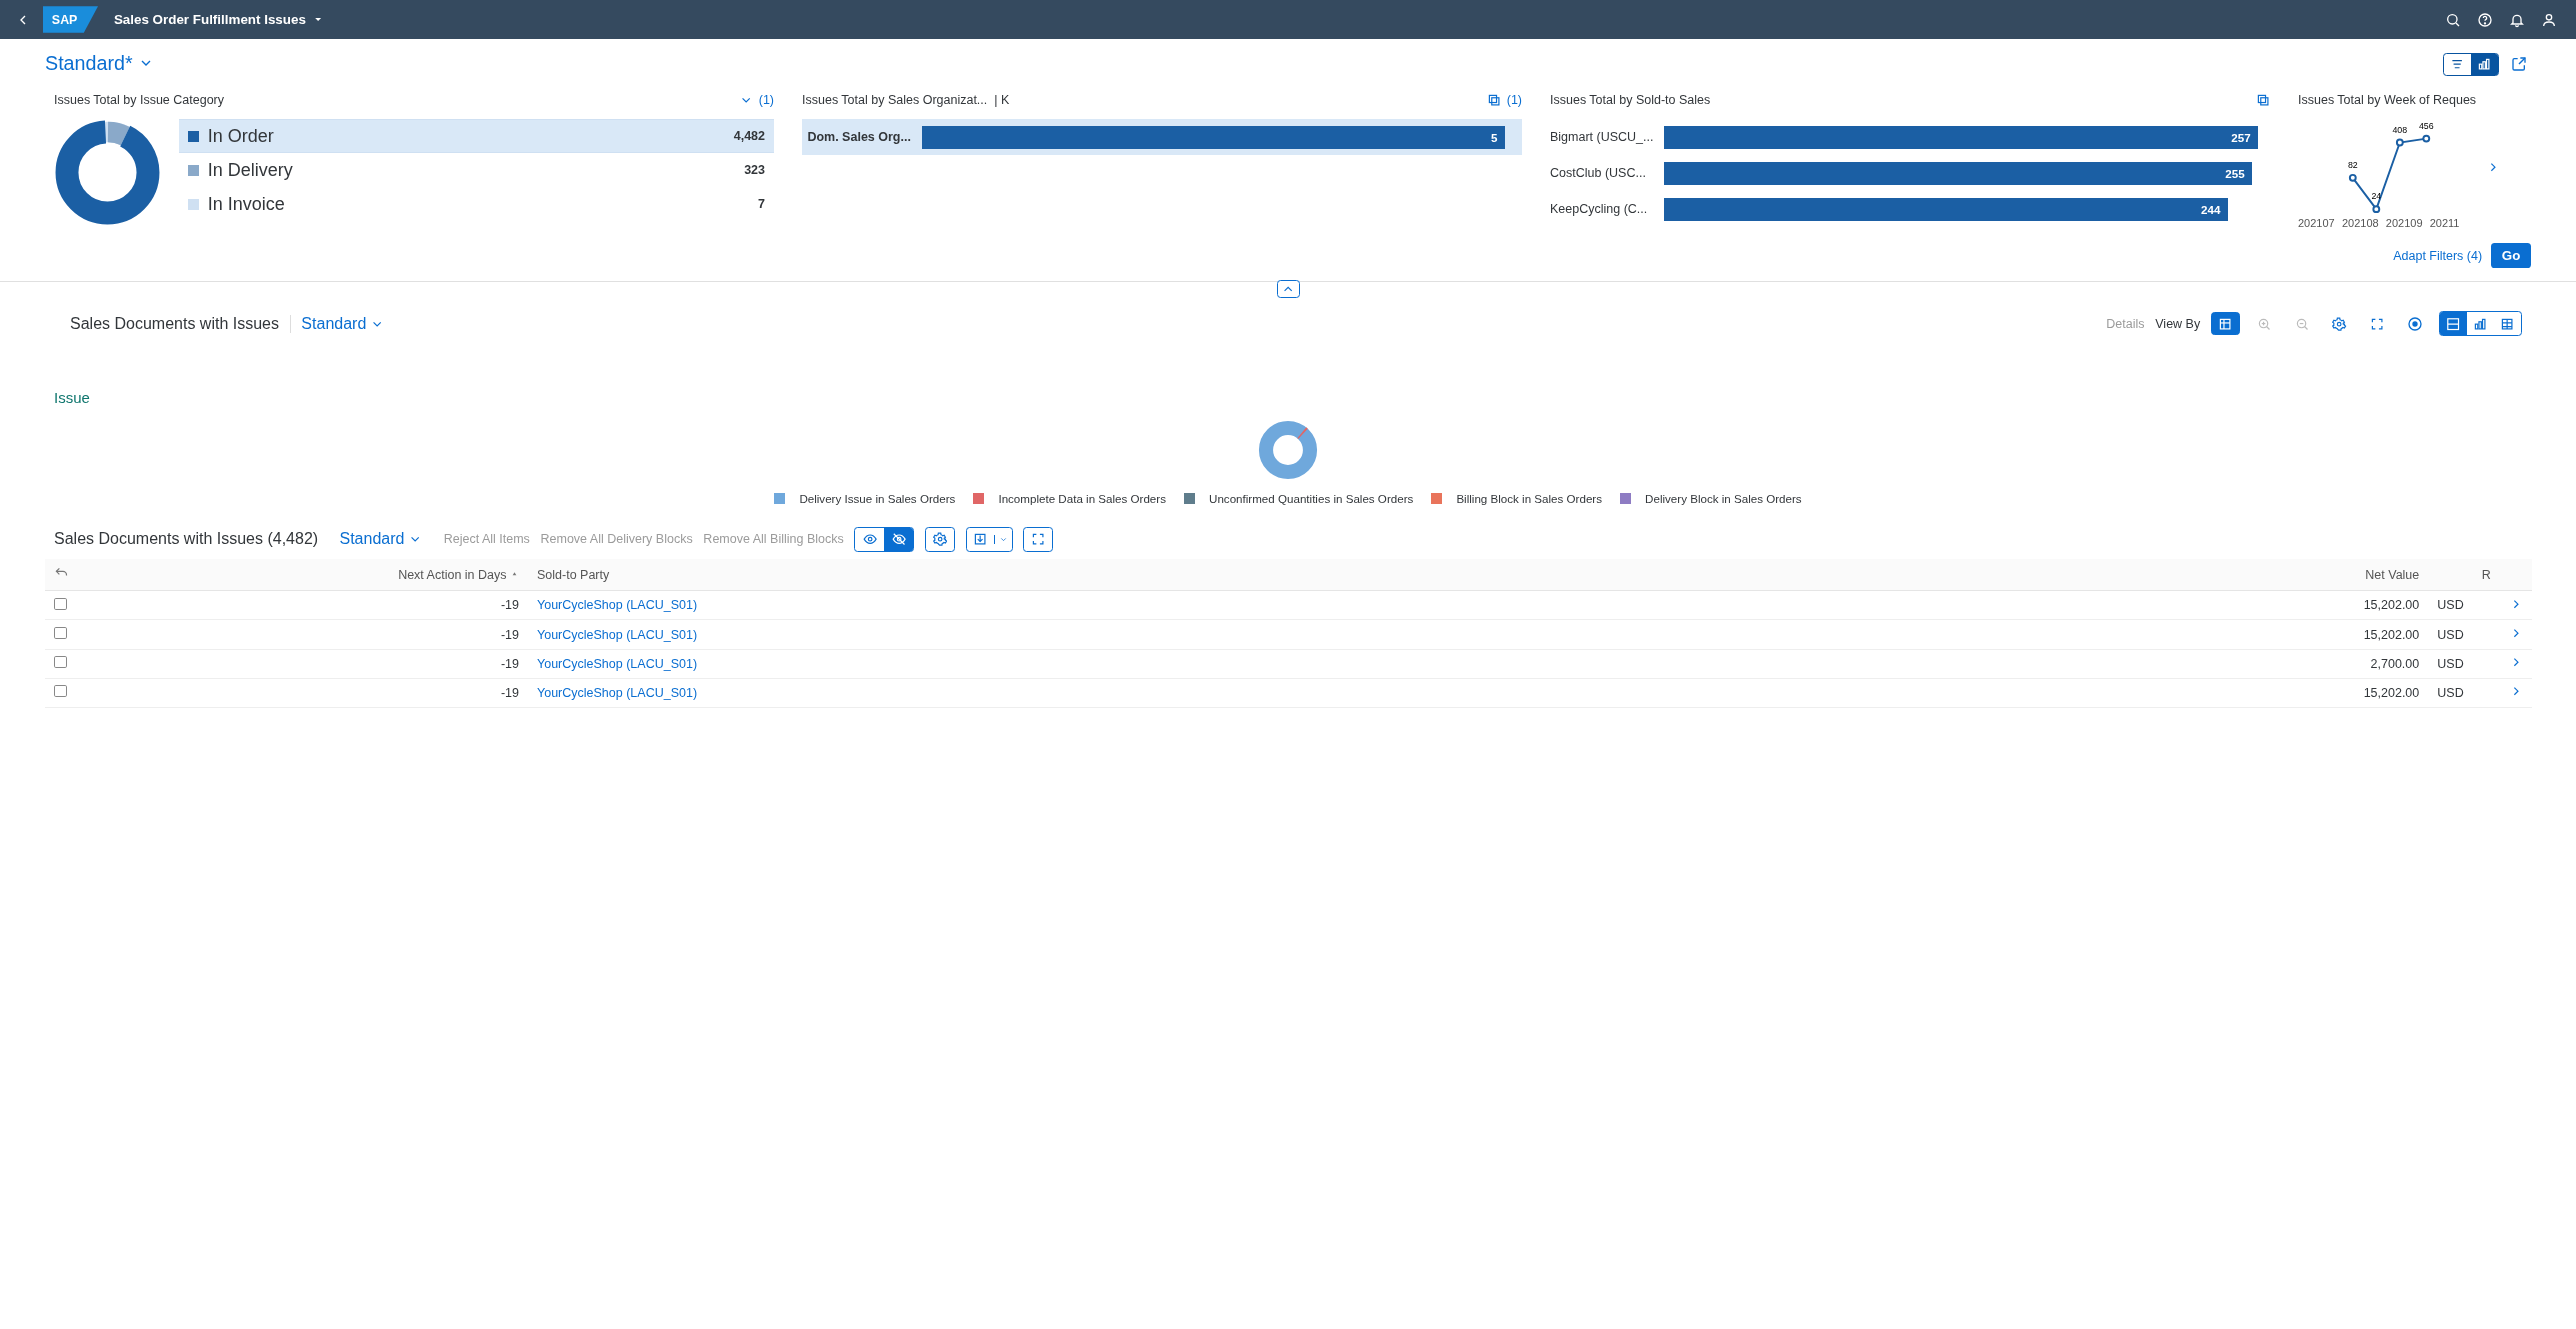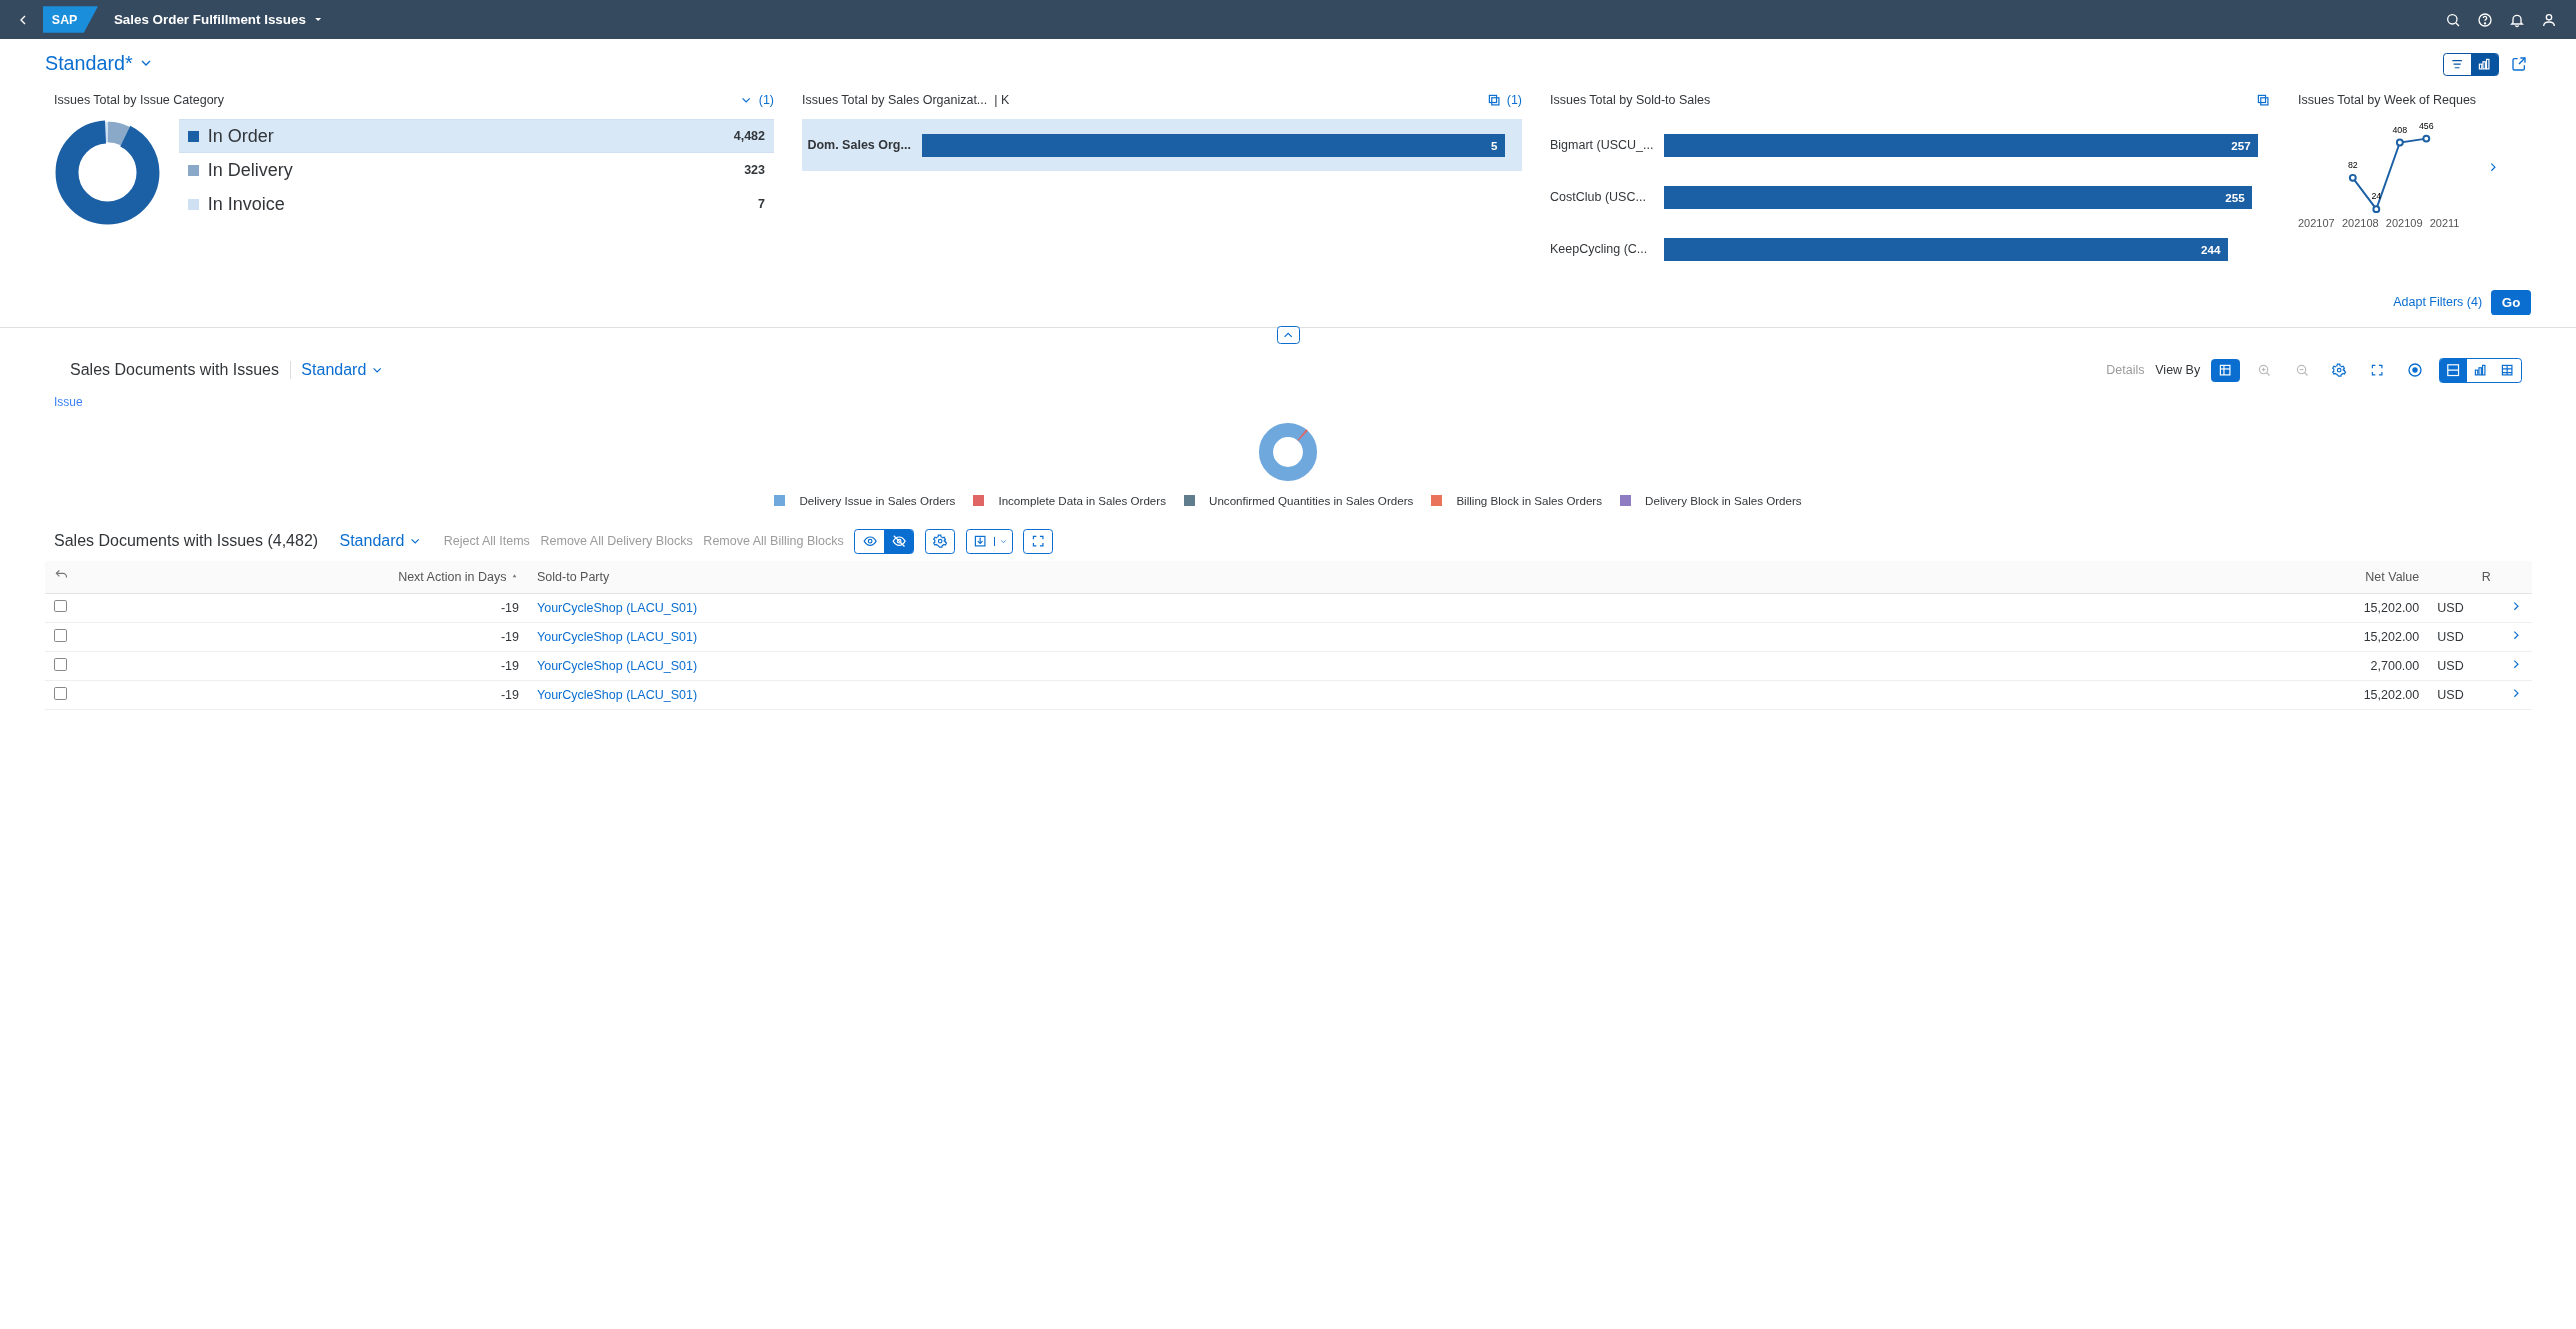--- a/index.html
+++ b/index.html
@@ -32,21 +32,21 @@
   
   .donut-wrap { display:flex; gap:18px; align-items:flex-start; }
   .legend-table { flex:1; }
   .legend-row { display:flex; align-items:center; height:34px; padding:0 9px; }
   .legend-row.sel { background:#d9e8f7; border-top:0.9px solid #cfe0f2; border-bottom:0.9px solid #cfe0f2; }
   .legend-swatch { width:10.7px; height:10.7px; margin-right:9px; }
   .legend-label { flex:1; font-size:18px; }
   .legend-val { font-size:12.5px; font-weight:700; }
 
   
-  .bar-row { display:flex; align-items:center; height: 52px; gap:7.2px; }
+  .bar-row { display:flex; align-items:center; height: 36px; gap:7.2px; }
   .bar-row .blabel { width:107px; font-size:12.5px; white-space:nowrap; overflow:hidden; text-overflow:ellipsis; }
   .bar-row .bar-outer { flex:1; height:23px; background:transparent; position:relative; }
   .bar-row .bar-fill { height:23px; background:#1b5fa4; display:flex; align-items:center; justify-content:flex-end; padding-right:7.2px; color:#fff; font-weight:700; font-size:11.6px; }
   .bar-row.selected { background:#d9e8f7; padding:0 5.4px; }
 
   
   .filters-row { display:flex; justify-content:flex-end; align-items:center; gap:9px; padding: 9px 45px 12.5px 0; font-size:12.5px; }
   .link { color:#0a6ed1; cursor:pointer; }
   .go-btn { background:#0a6ed1; color:#fff; border:none; border-radius:3.6px; padding:4.5px 10.7px; font-weight:700; cursor:pointer; height:25px; }
 
@@ -62,21 +62,21 @@
   .mid-bar .spacer { flex:1; }
   .mid-link-disabled { color:#9b9b9b; cursor:default; font-size:12.5px; }
   .mid-link { color:#32363a; font-size:12.5px; }
   .tool-icon { width:27px; height:27px; color:#0a6ed1; display:flex; align-items:center; justify-content:center; cursor:pointer; }
   .tool-icon.boxed { border:0.9px solid #0a6ed1; border-radius:3.6px; height:23px; width:29px; }
   .tool-icon.boxed.active { background:#0a6ed1; color:#fff; }
   .seg2 { display:flex; border:0.9px solid #0a6ed1; border-radius:3.6px; overflow:hidden; height:25px; }
   .seg2 > div { width:27px; display:flex; align-items:center; justify-content:center; cursor:pointer; color:#0a6ed1; }
   .seg2 > div.active { background:#0a6ed1; color:#fff; }
 
-  .issue-label { padding: 5.4px 0 3.6px 54px; font-size:12px; color:#3b82f6; }
+  .issue-label { padding: 5.4px 0 3.6px 54px; font-size:15px; color:#0f766e;margin-top:41px; }
 
   
   .center-donut { display:flex; justify-content:center; padding: 7.2px 0 9px 0; }
   .legend-strip { display:flex; gap:18px; justify-content:center; padding-bottom:12.5px; flex-wrap:wrap; }
   .legend-strip .li { display:flex; align-items:center; gap:5.4px; font-size:11.6px; }
 
   
   .table-bar { display:flex; align-items:center; padding: 9px 54px 7.2px 54px; gap:10.7px; }
   .table-title { font-size:16px; }
   .eye-seg { display:flex; border:0.9px solid #0a6ed1; border-radius:3.6px; overflow:hidden; height:25px; }

